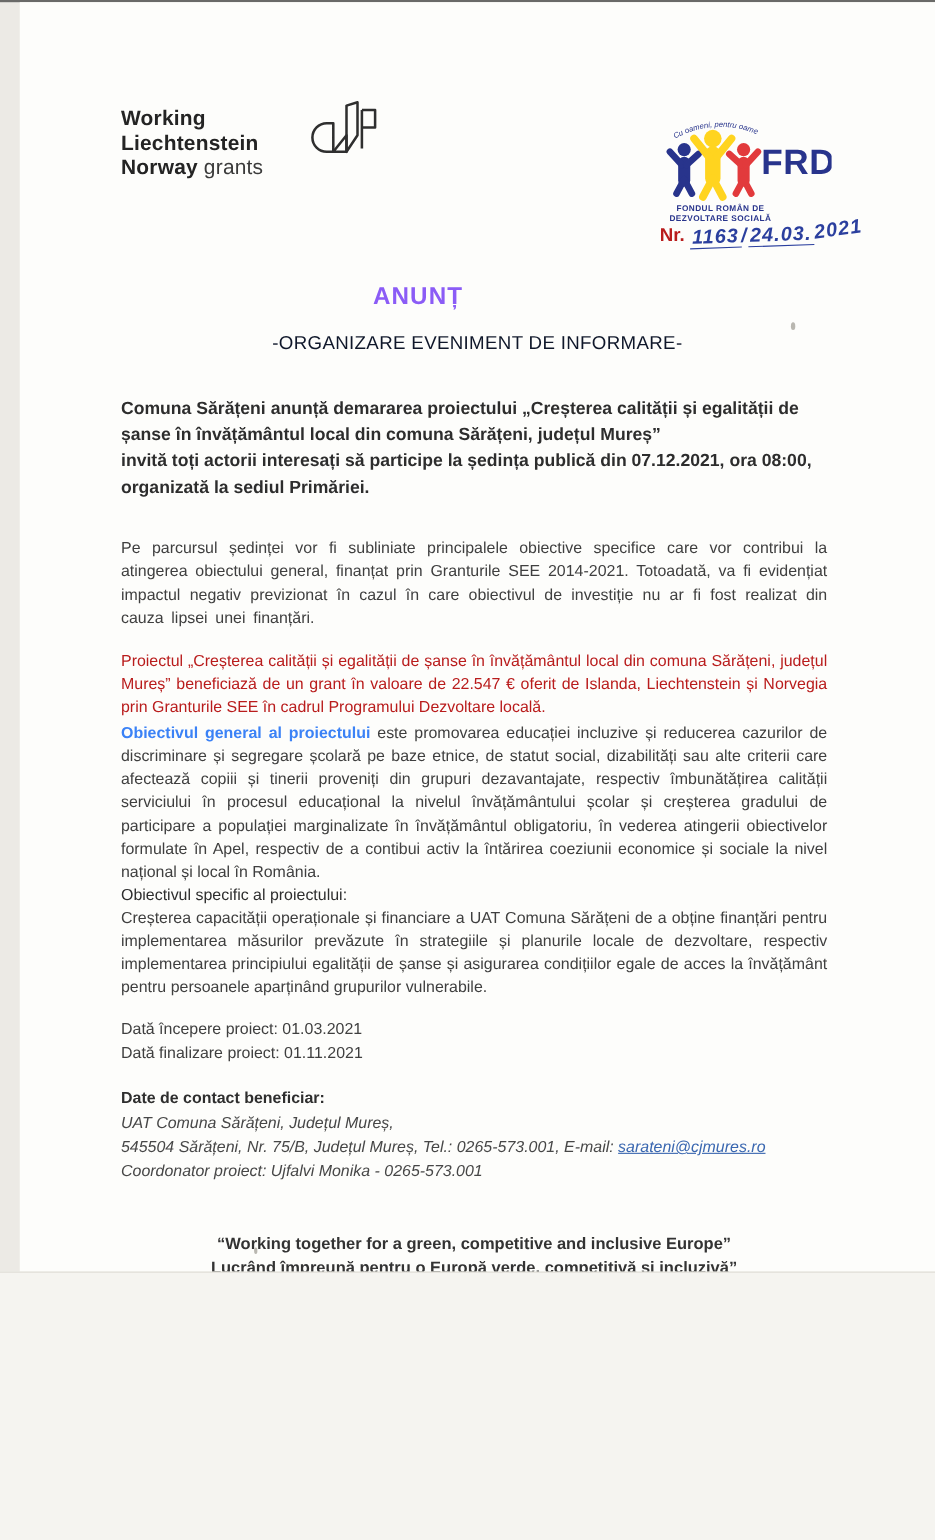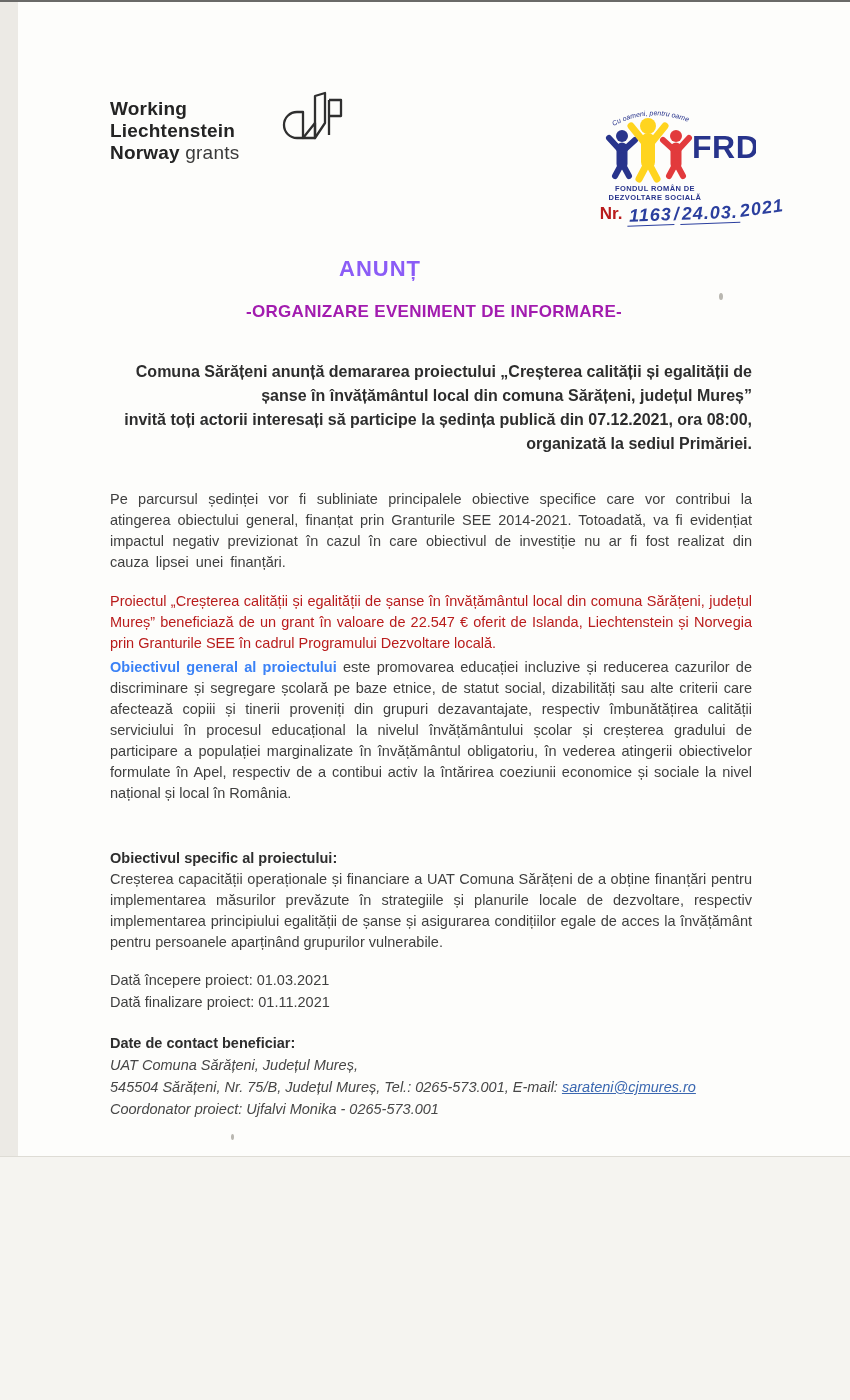--- a/index.html
+++ b/index.html
@@ -32,30 +32,30 @@
   .handwriting{
     color:#2b3f9e;font-style:italic;font-weight:600;font-size:18px;
     display:inline-block;transform:rotate(-2deg);letter-spacing:1px;
   }
   .hw-underline{border-bottom:1.5px solid #2b3f9e;padding:0 2px;}
   .hw-year{display:inline-block;transform:translateY(-3px) rotate(-6deg);}
 
   .doc-title{position:absolute;left:0;width:724px;top:254px;text-align:center;
     font-size:22px;font-weight:bold;color:#8b5cf6;letter-spacing:1px;}
   .doc-subtitle{position:absolute;left:0;width:832px;top:300px;text-align:center;
-    font-size:17px;font-weight:bold;color:#a21caf;letter-spacing:.3px;}
+    font-size:17px;font-weight:normal;color:#0f172a;letter-spacing:.3px;}
 
   .content{position:absolute;left:92px;top:358px;width:642px;}
-  .announce{text-align:right;font-weight:bold;font-size:16px;line-height:24px;color:#2d2d2d;}
+  .announce{text-align:left;font-weight:bold;font-size:16px;line-height:24px;color:#2d2d2d;}
   .para{font-size:14.5px;line-height:21px;text-align:justify;margin:0;}
   .p1{margin-top:33px;word-spacing:3px;}
   .p2{margin-top:18px;color:#b91c1c;}
   .pgen{margin-top:3px;}
   .bold-run{font-weight:bold;color:#3b82f6;}
-  .subhead{font-weight:bold;color:#2e2e2e;font-size:14.5px;line-height:21px;margin-top:44px;}
+  .subhead{font-weight:normal;color:#2e2e2e;font-size:14.5px;line-height:21px;}
   .dates{margin-top:16px;font-size:14.5px;line-height:22px;}
   .contact-head{margin-top:20px;font-weight:bold;font-size:14.5px;color:#2e2e2e;line-height:21px;}
   .contact-line{font-style:italic;font-size:14.5px;line-height:22px;color:#474747;}
   .email-link{color:#3a67b0;text-decoration:underline;font-style:italic;}
   .quote{margin-top:44px;text-align:center;font-weight:bold;font-size:15px;line-height:22px;color:#333;}
   .divider{margin:32px 0 0 52px;width:548px;height:0;border:none;border-top:1.6px solid #555;transform:rotate(-.2deg);}
   .websites{margin-top:6px;text-align:center;font-weight:bold;font-size:14.5px;color:#2e2e2e;}
 </style>
 </head>
 <body>

